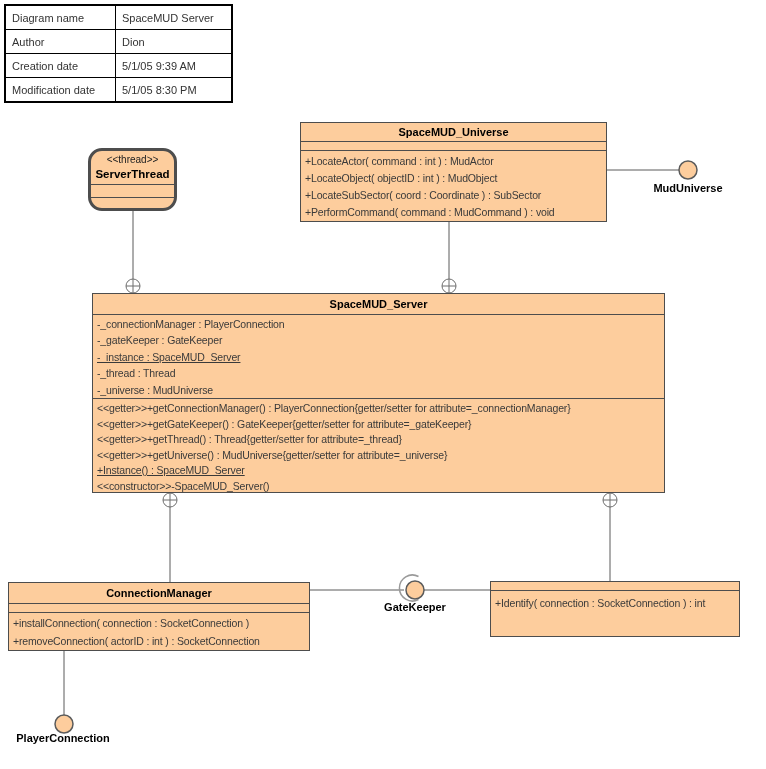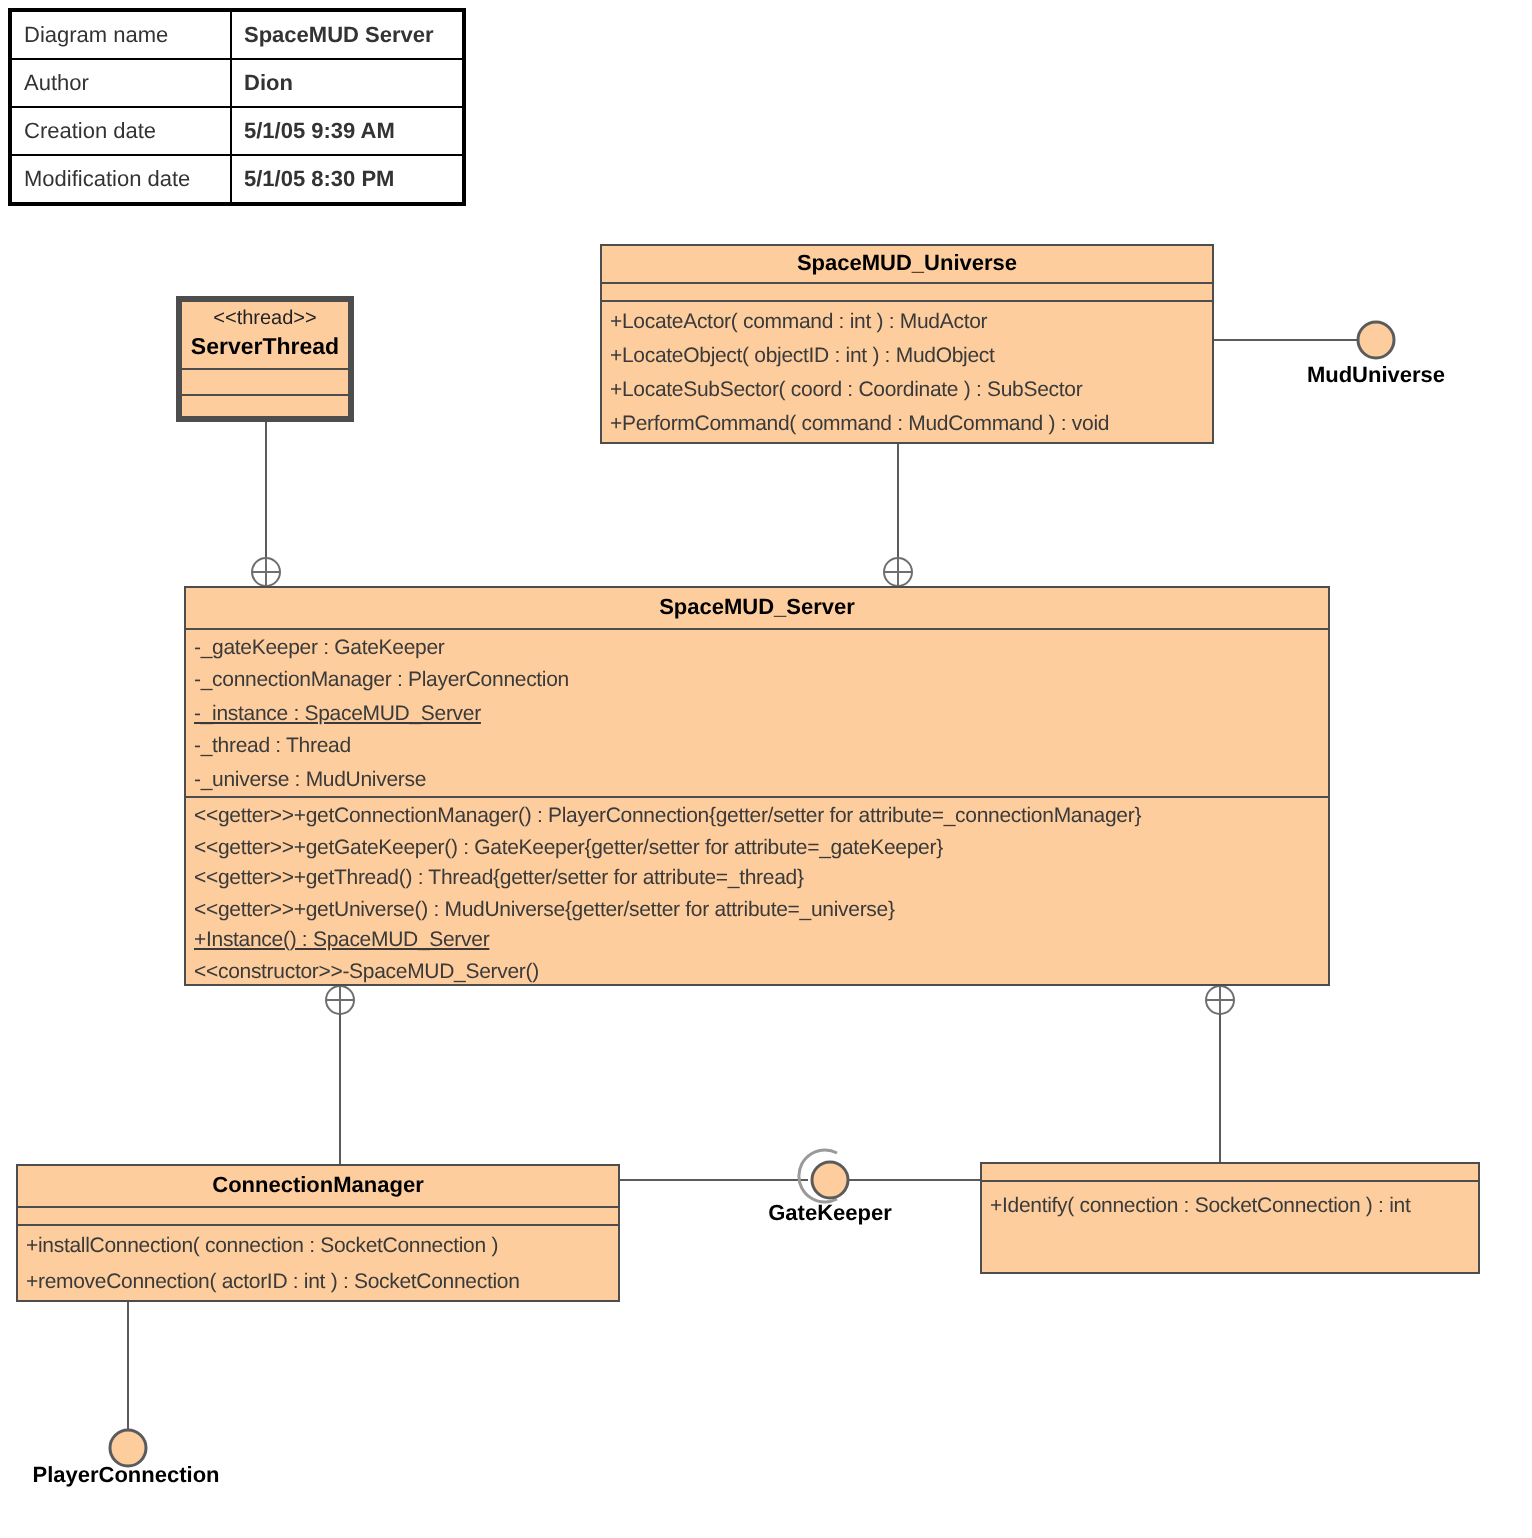--- a/index.html
+++ b/index.html
@@ -6,25 +6,25 @@
   #canvas{
     position:relative;width:766px;height:769px;background:#fff;overflow:hidden;
     font-family:"Liberation Sans","DejaVu Sans",sans-serif;color:#333;
   }
   
   #info-table{position:absolute;left:4px;top:4px;border-collapse:collapse;
     border:2px solid #000;background:#fff;}
   #info-table td{border:1px solid #000;font-size:11px;color:#333;
     padding:0 6px;height:23px;white-space:nowrap;}
   #info-table td.lbl{width:97px;}
-  #info-table td.val{width:103px;font-weight:bold;}
+  #info-table td.val{width:103px;}
   
   .cls{position:absolute;background:var(--class-fill,#fdcd9d);
     border:1px solid var(--class-border,#4d4d4d);box-sizing:border-box;}
-  .cls.thick{border-width:3px;}
+  .cls.thick{border-width:3px;border-radius:14px;}
   .cls-title{text-align:center;font-weight:bold;font-size:11px;color:#000;
     border-bottom:1px solid var(--class-border,#4d4d4d);line-height:20px;height:20px;
     white-space:nowrap;overflow:hidden;}
   .cls-title.sm{line-height:18px;height:18px;}
   .empty-comp{height:8px;border-bottom:1px solid var(--class-border,#4d4d4d);}
   .rows{padding:1px 4px;font-size:10.5px;color:#3a3a3a;}
   .row{white-space:nowrap;overflow:hidden;letter-spacing:-0.15px;}
   .u{text-decoration:underline;}
   
   .st-header{height:33px;text-align:center;padding-top:2px;box-sizing:border-box;}
@@ -128,22 +128,22 @@
       <div class="row">+LocateActor( command : int ) : MudActor</div>
       <div class="row">+LocateObject( objectID : int ) : MudObject</div>
       <div class="row">+LocateSubSector( coord : Coordinate ) : SubSector</div>
       <div class="row">+PerformCommand( command : MudCommand ) : void</div>
     </div>
   </div>
 
   <div class="cls" style="left:92px;top:293px;width:573px;height:200px;">
     <div class="cls-title">SpaceMUD_Server</div>
     <div class="rows" style="height:81px;line-height:16.4px;border-bottom:1px solid var(--class-border,#4d4d4d);box-sizing:content-box;">
+      <div class="row">-_connectionManager : PlayerConnection</div>
       <div class="row">-_gateKeeper : GateKeeper</div>
-      <div class="row">-_connectionManager : PlayerConnection</div>
       <div class="row u">-_instance : SpaceMUD_Server</div>
       <div class="row">-_thread : Thread</div>
       <div class="row">-_universe : MudUniverse</div>
     </div>
     <div class="rows" style="line-height:15.5px;padding-top:2px;">
       <div class="row">&lt;&lt;getter&gt;&gt;+getConnectionManager() : PlayerConnection{getter/setter for attribute=_connectionManager}</div>
       <div class="row">&lt;&lt;getter&gt;&gt;+getGateKeeper() : GateKeeper{getter/setter for attribute=_gateKeeper}</div>
       <div class="row">&lt;&lt;getter&gt;&gt;+getThread() : Thread{getter/setter for attribute=_thread}</div>
       <div class="row">&lt;&lt;getter&gt;&gt;+getUniverse() : MudUniverse{getter/setter for attribute=_universe}</div>
       <div class="row u">+Instance() : SpaceMUD_Server</div>

